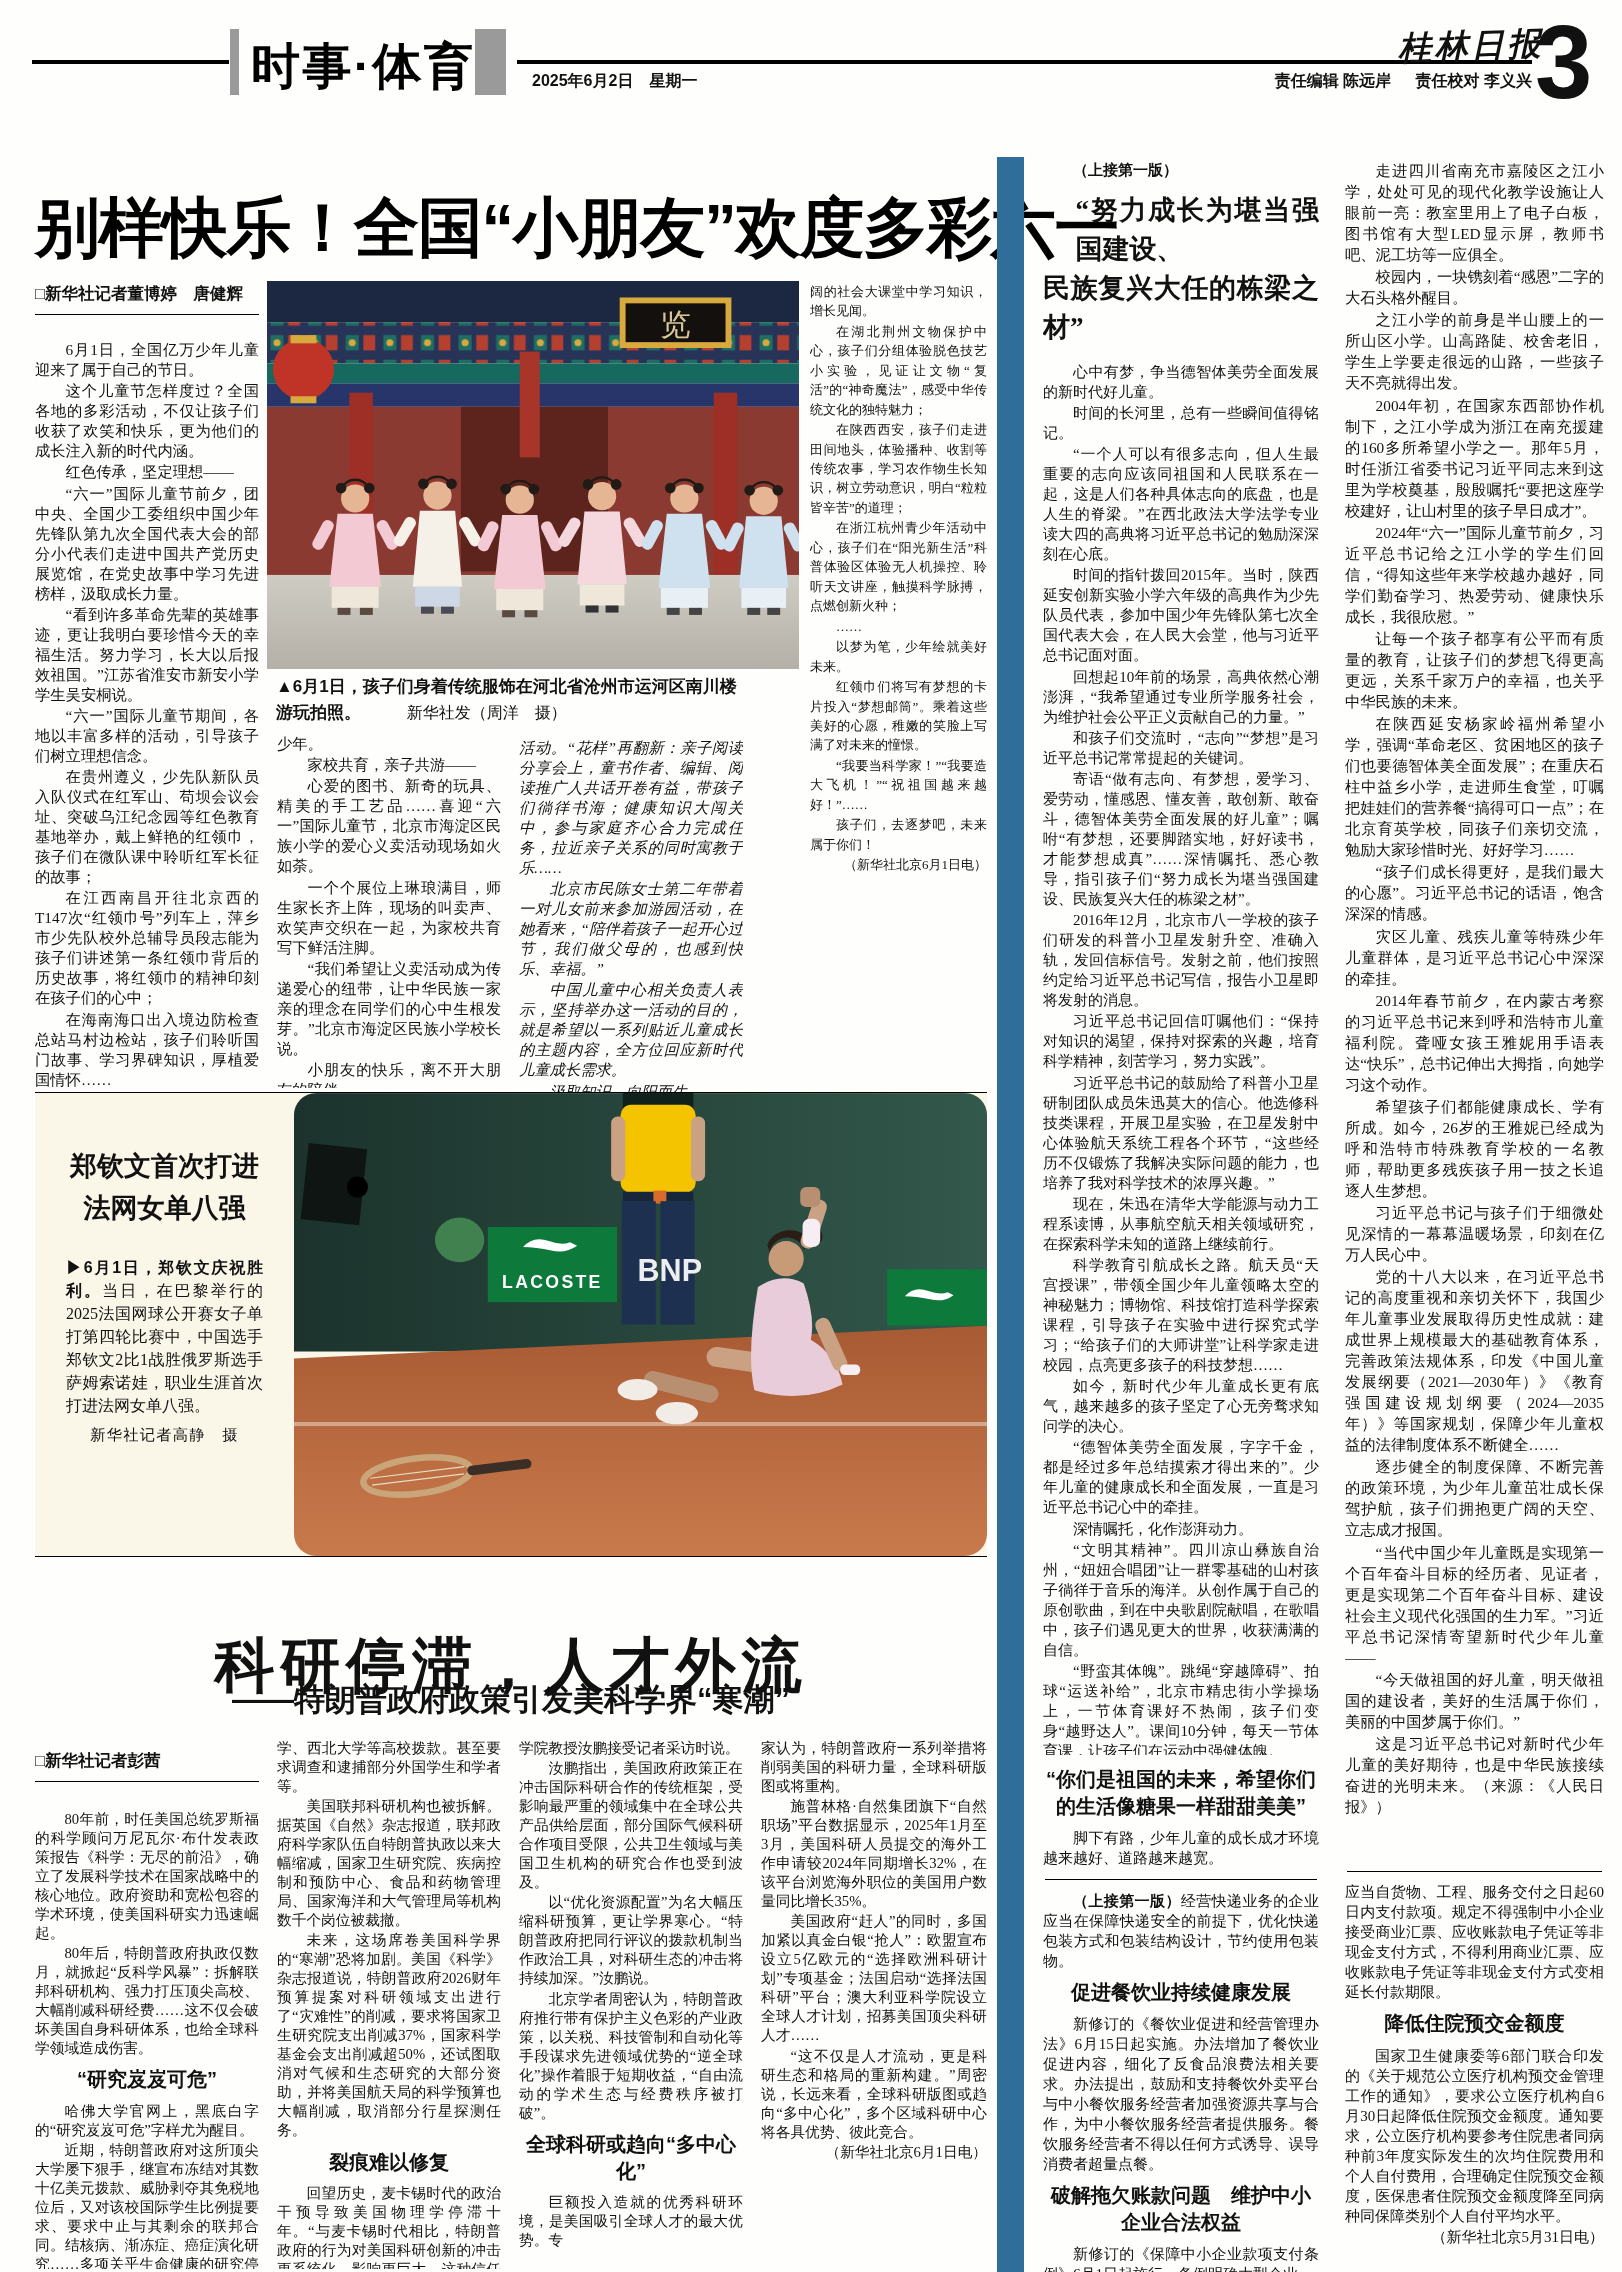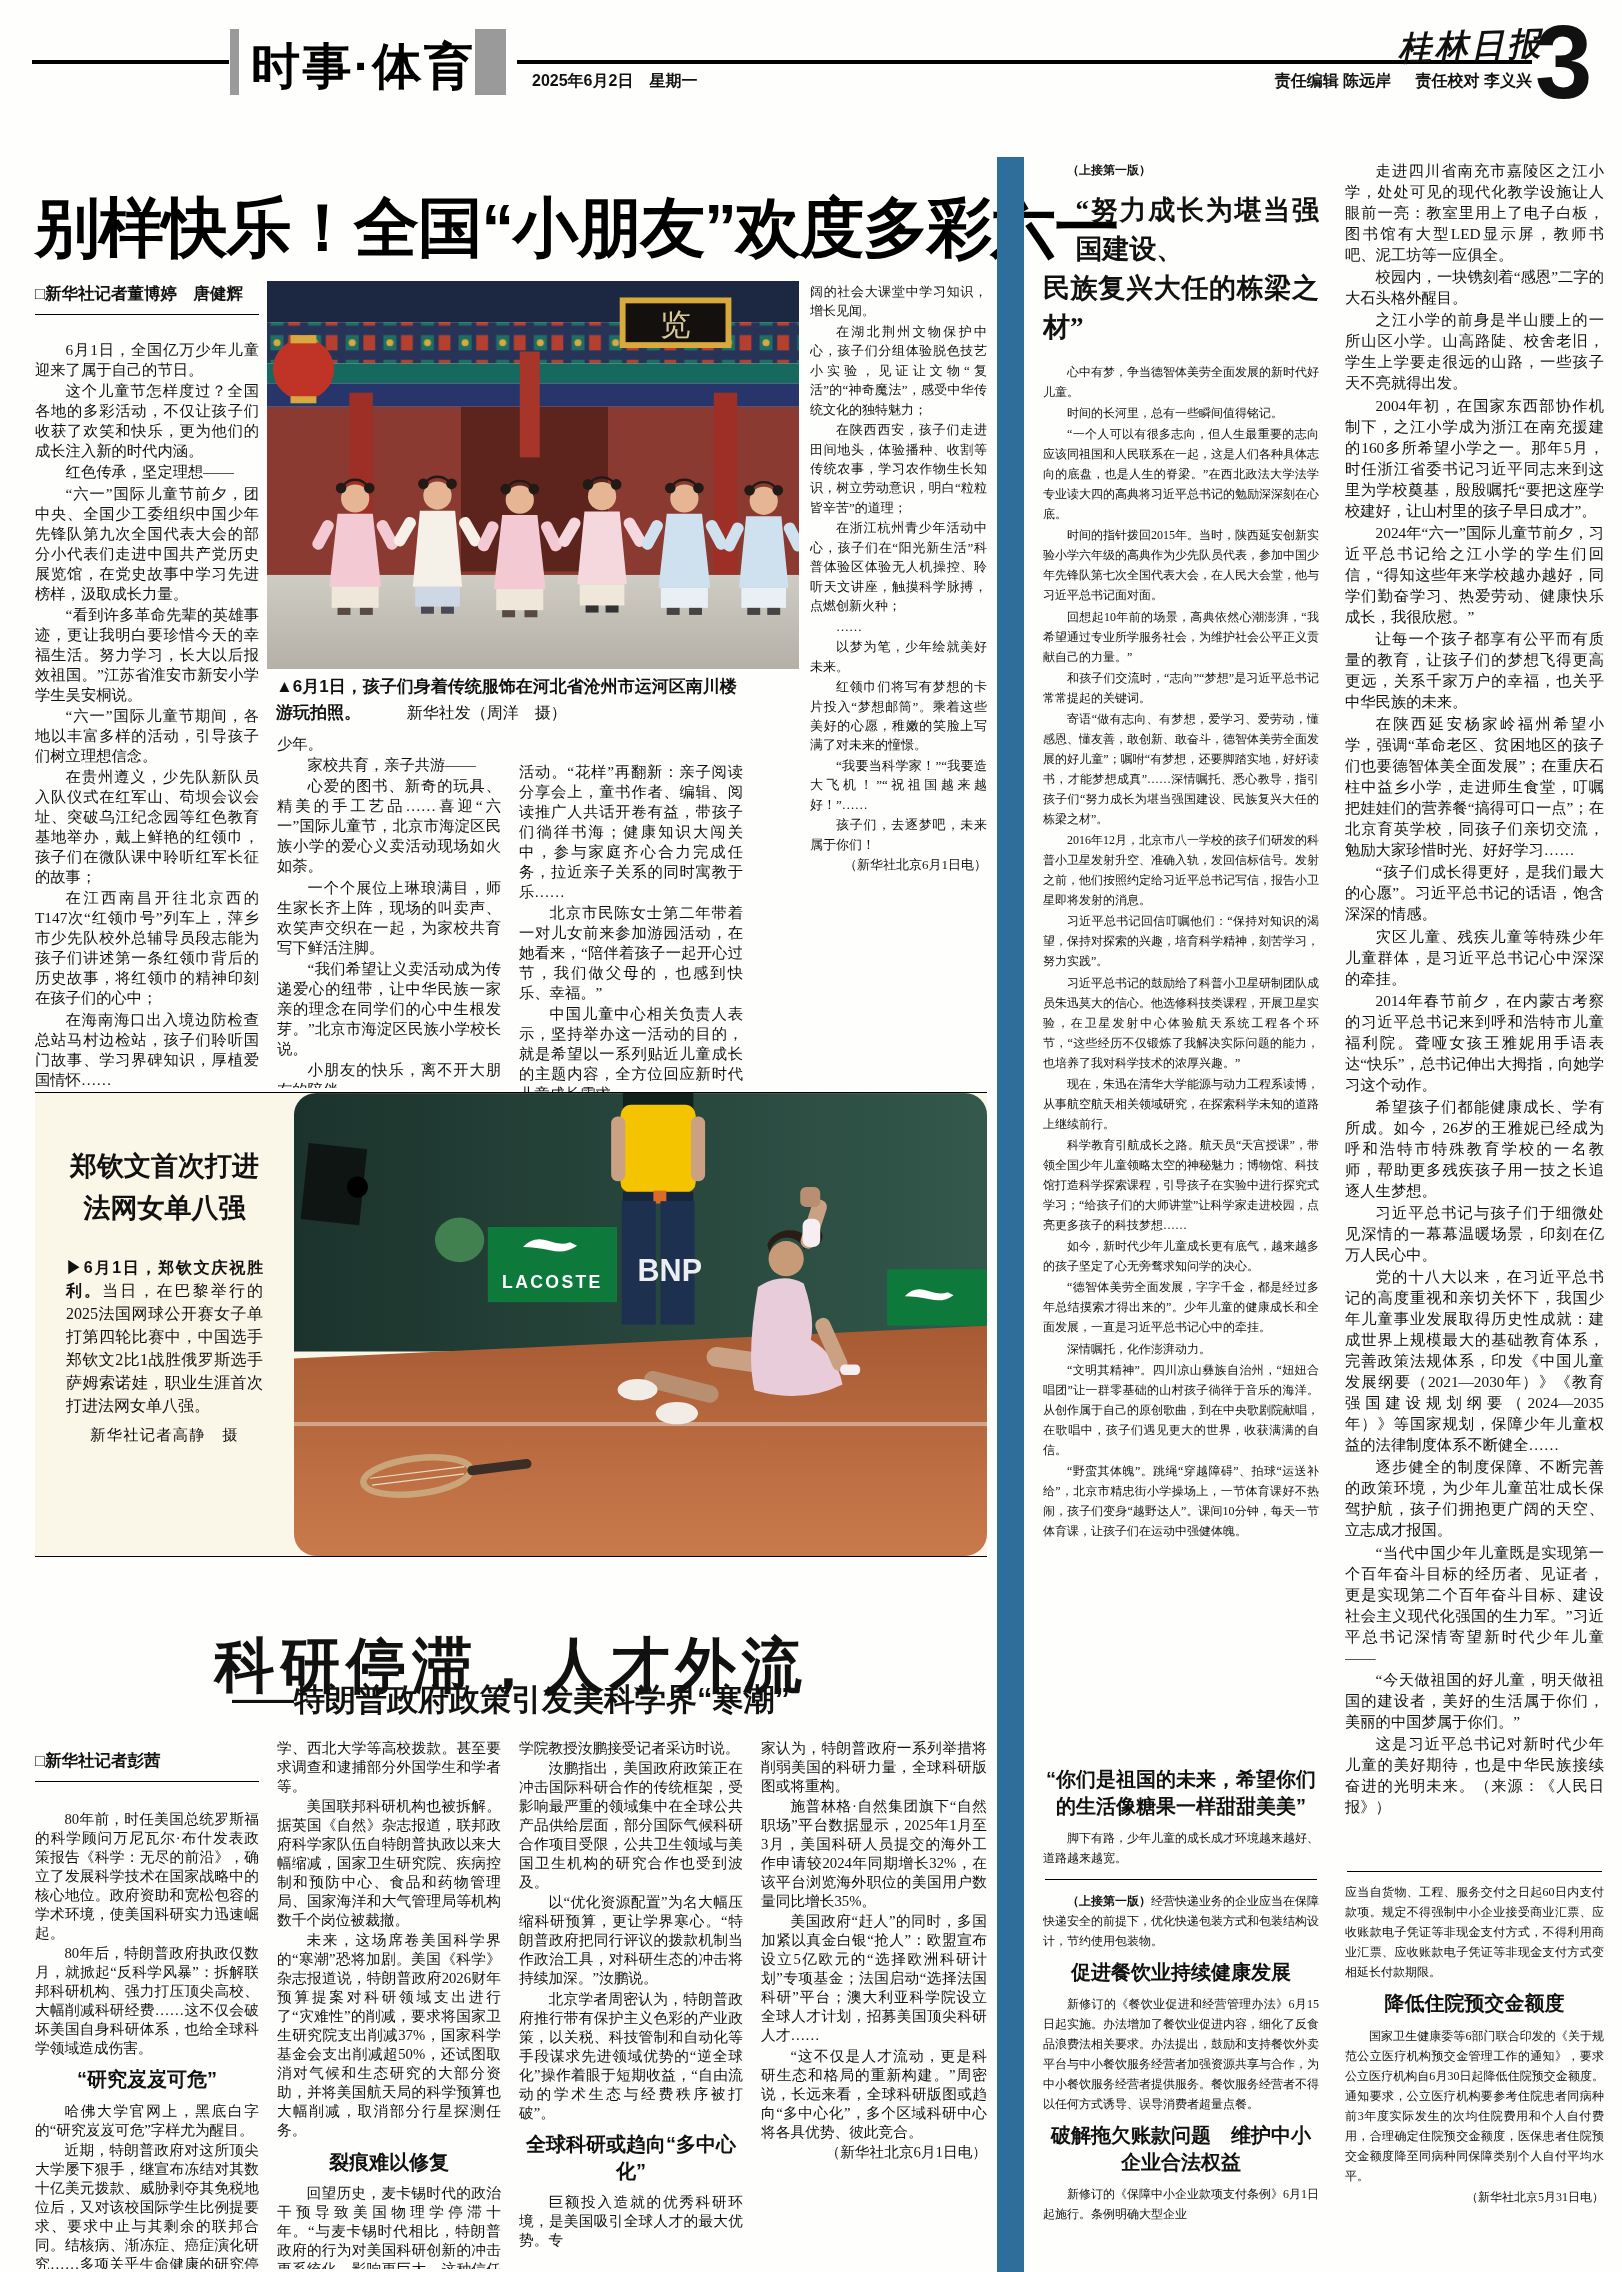--- a/index.html
+++ b/index.html
@@ -24,21 +24,21 @@
   .col p{margin:0 0 1.2px 0;text-indent:2em;font-size:15.3px;line-height:20px;}
   .col p.p-cont{text-indent:0;}
   .col p.credit{text-align:right;text-indent:0;}
   .col p b{font-family:"Liberation Sans",sans-serif;}
   .col h3.sub{font-family:"Liberation Sans",sans-serif;font-weight:bold;text-align:center;
               font-size:20px;line-height:27px;margin:8.2px 0;}
   .col .hrline{border:none;border-top:1.2px solid #000;margin:10.6px 2.4px;}
 
   .narrow p{font-size:13px;line-height:19.4px;}
   .sci p{font-size:14.7px;line-height:19px;}
-  .rightcol p{font-size:12px;line-height:20px;}
+  .rightcol p{font-size:15px;line-height:20px;}
   .rc6 p{font-size:15.3px;line-height:21px;}
 
   
   .main-headline{position:absolute;left:35px;top:140px;width:953px;text-align:center;
        font-family:"Liberation Sans",sans-serif;font-weight:900;font-size:65px;
        letter-spacing:-1.2px;white-space:nowrap;color:#000;}
   .byline{position:absolute;font-family:"Liberation Sans",sans-serif;font-weight:bold;
        font-size:16.5px;border-bottom:1.8px solid #000;padding-bottom:9.4px;}
   .photo-caption{position:absolute;font-family:"Liberation Sans",sans-serif;font-weight:bold;
        font-size:17px;line-height:26px;}
@@ -225,21 +225,21 @@
         <p>在海南海口出入境边防检查总站马村边检站，孩子们聆听国门故事、学习界碑知识，厚植爱国情怀……</p>
       </div>
     <div class="col" style="left:277px;top:734px;width:224px;height:354px;">
         <p class="p-cont">少年。</p>
         <p>家校共育，亲子共游——</p>
         <p>心爱的图书、新奇的玩具、精美的手工艺品……喜迎“六一”国际儿童节，北京市海淀区民族小学的爱心义卖活动现场如火如荼。</p>
         <p>一个个展位上琳琅满目，师生家长齐上阵，现场的叫卖声、欢笑声交织在一起，为家校共育写下鲜活注脚。</p>
         <p>“我们希望让义卖活动成为传递爱心的纽带，让中华民族一家亲的理念在同学们的心中生根发芽。”北京市海淀区民族小学校长说。</p>
         <p>小朋友的快乐，离不开大朋友的陪伴。</p>
       </div>
-    <div class="col" style="left:519px;top:762px;width:224px;height:354px;">
+    <div class="col" style="left:519px;top:738px;width:224px;height:354px;font-style:italic;">
         <p class="p-cont">活动。“花样”再翻新：亲子阅读分享会上，童书作者、编辑、阅读推广人共话开卷有益，带孩子们徜徉书海；健康知识大闯关中，参与家庭齐心合力完成任务，拉近亲子关系的同时寓教于乐……</p>
         <p>北京市民陈女士第二年带着一对儿女前来参加游园活动，在她看来，“陪伴着孩子一起开心过节，我们做父母的，也感到快乐、幸福。”</p>
         <p>中国儿童中心相关负责人表示，坚持举办这一活动的目的，就是希望以一系列贴近儿童成长的主题内容，全方位回应新时代儿童成长需求。</p>
         <p>汲取知识，向阳而生——</p>
       </div>
     <div class="col narrow" style="left:810px;top:282px;width:177px;height:806px;">
         <p class="p-cont">阔的社会大课堂中学习知识，增长见闻。</p>
         <p>在湖北荆州文物保护中心，孩子们分组体验脱色技艺小实验，见证让文物“复活”的“神奇魔法”，感受中华传统文化的独特魅力；</p>
         <p>在陕西西安，孩子们走进田间地头，体验播种、收割等传统农事，学习农作物生长知识，树立劳动意识，明白“粒粒皆辛苦”的道理；</p>
         <p>在浙江杭州青少年活动中心，孩子们在“阳光新生活”科普体验区体验无人机操控、聆听天文讲座，触摸科学脉搏，点燃创新火种；</p>

